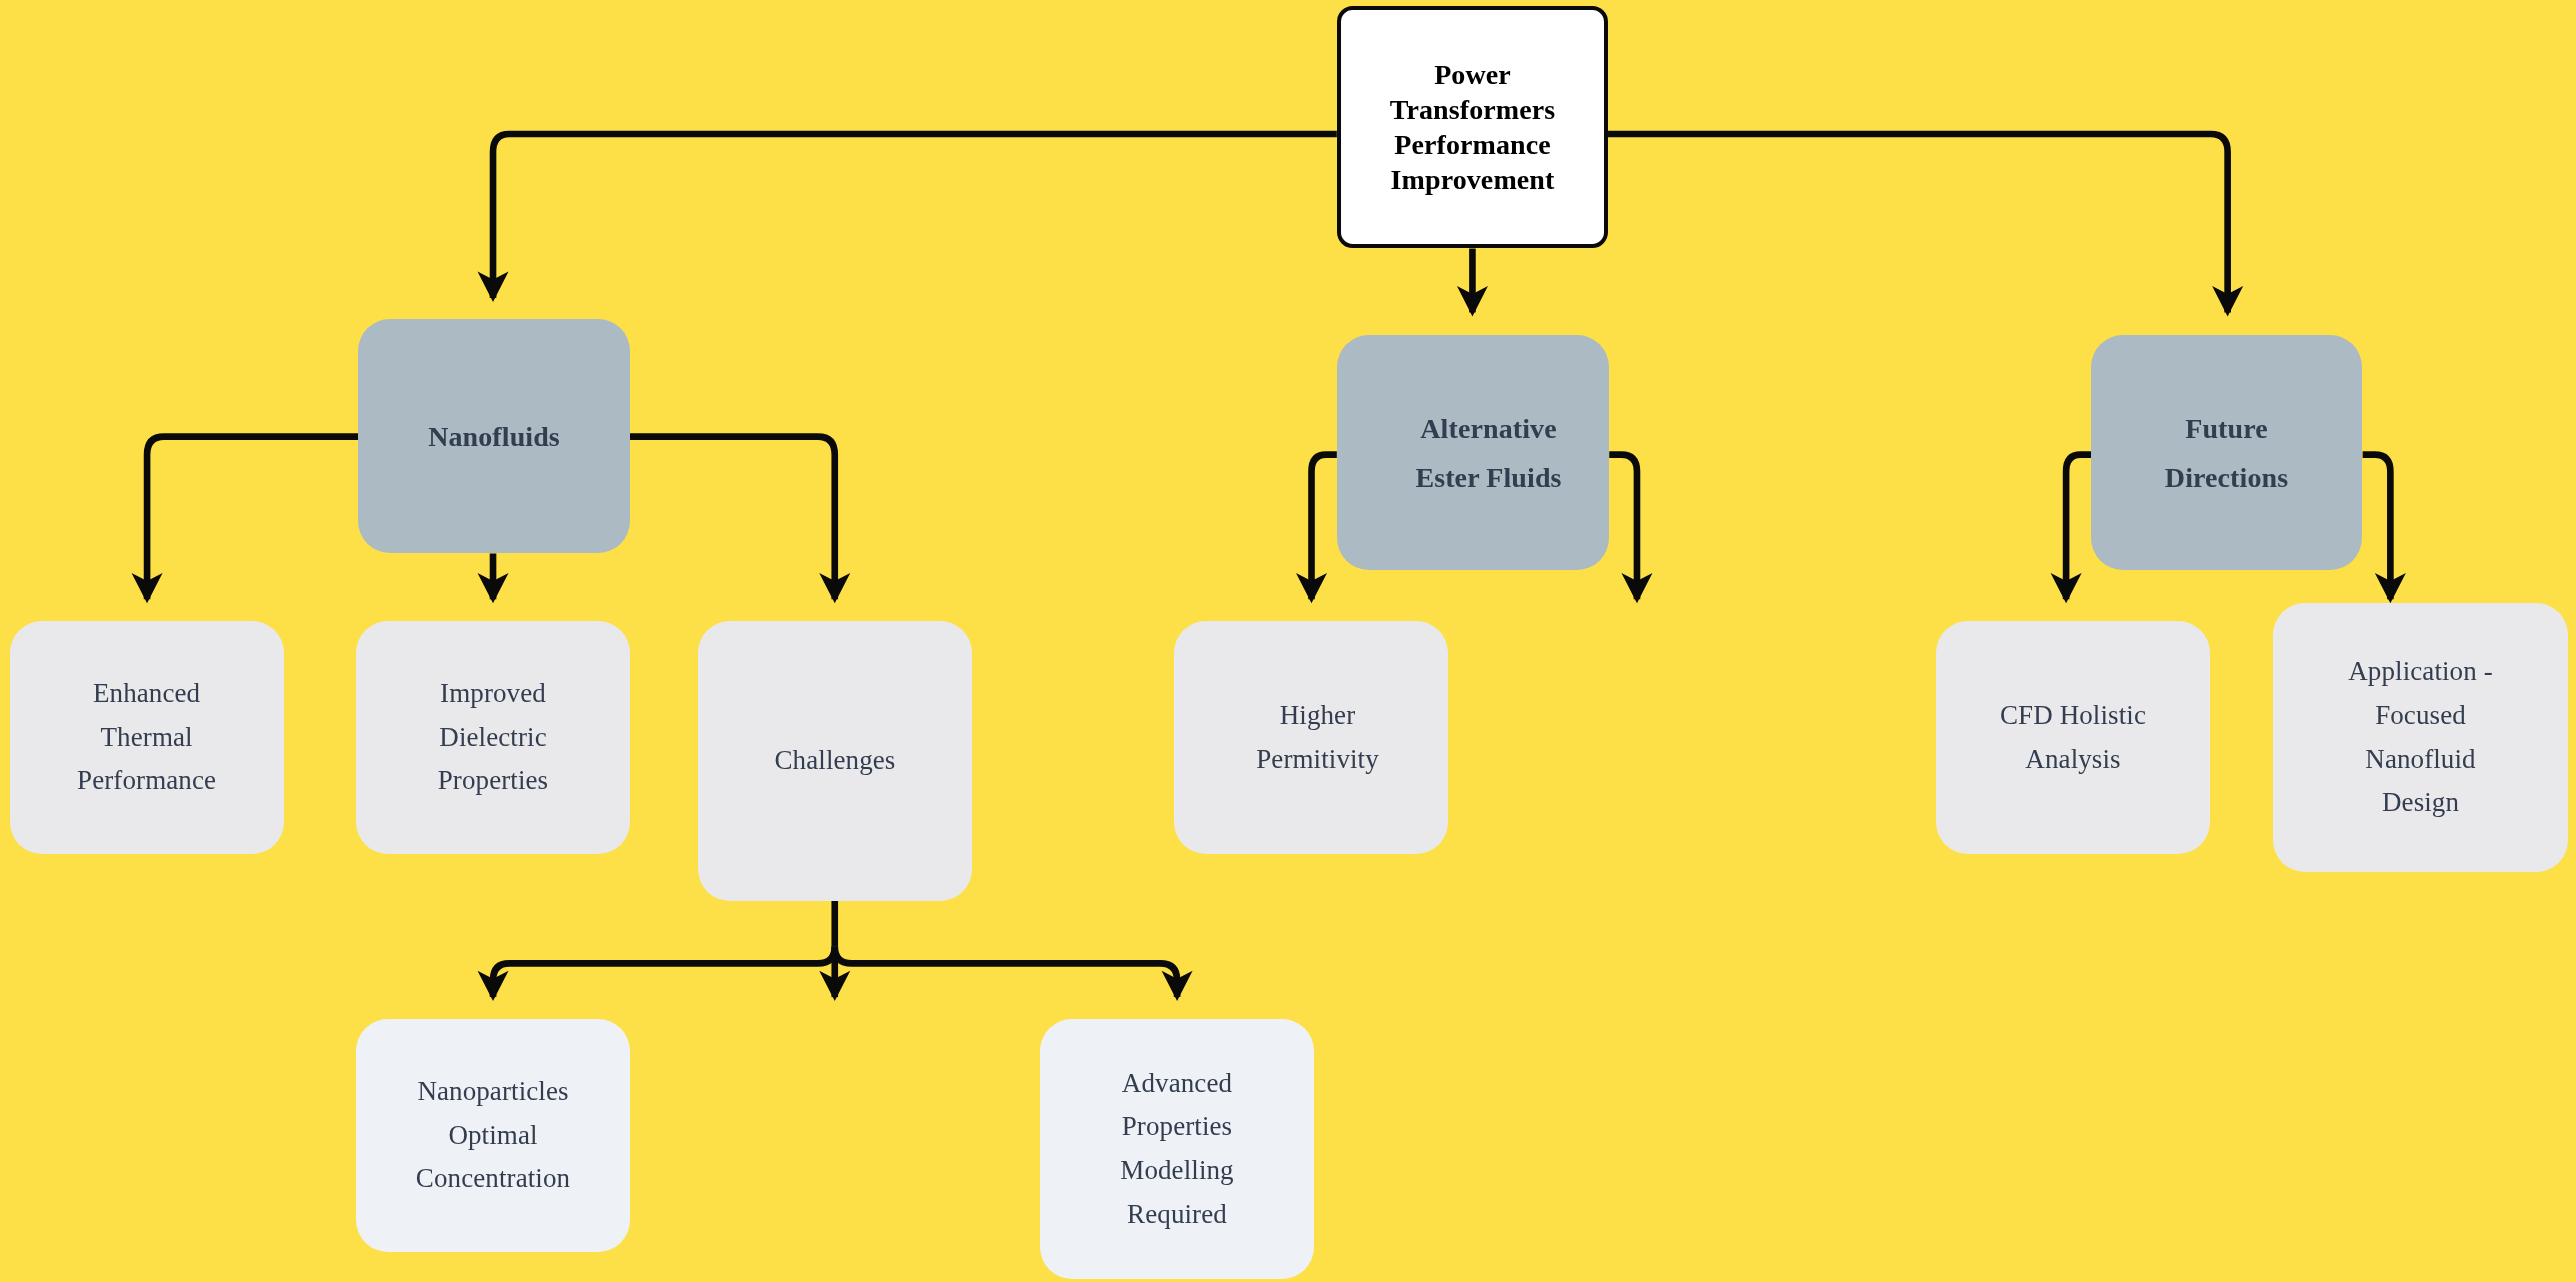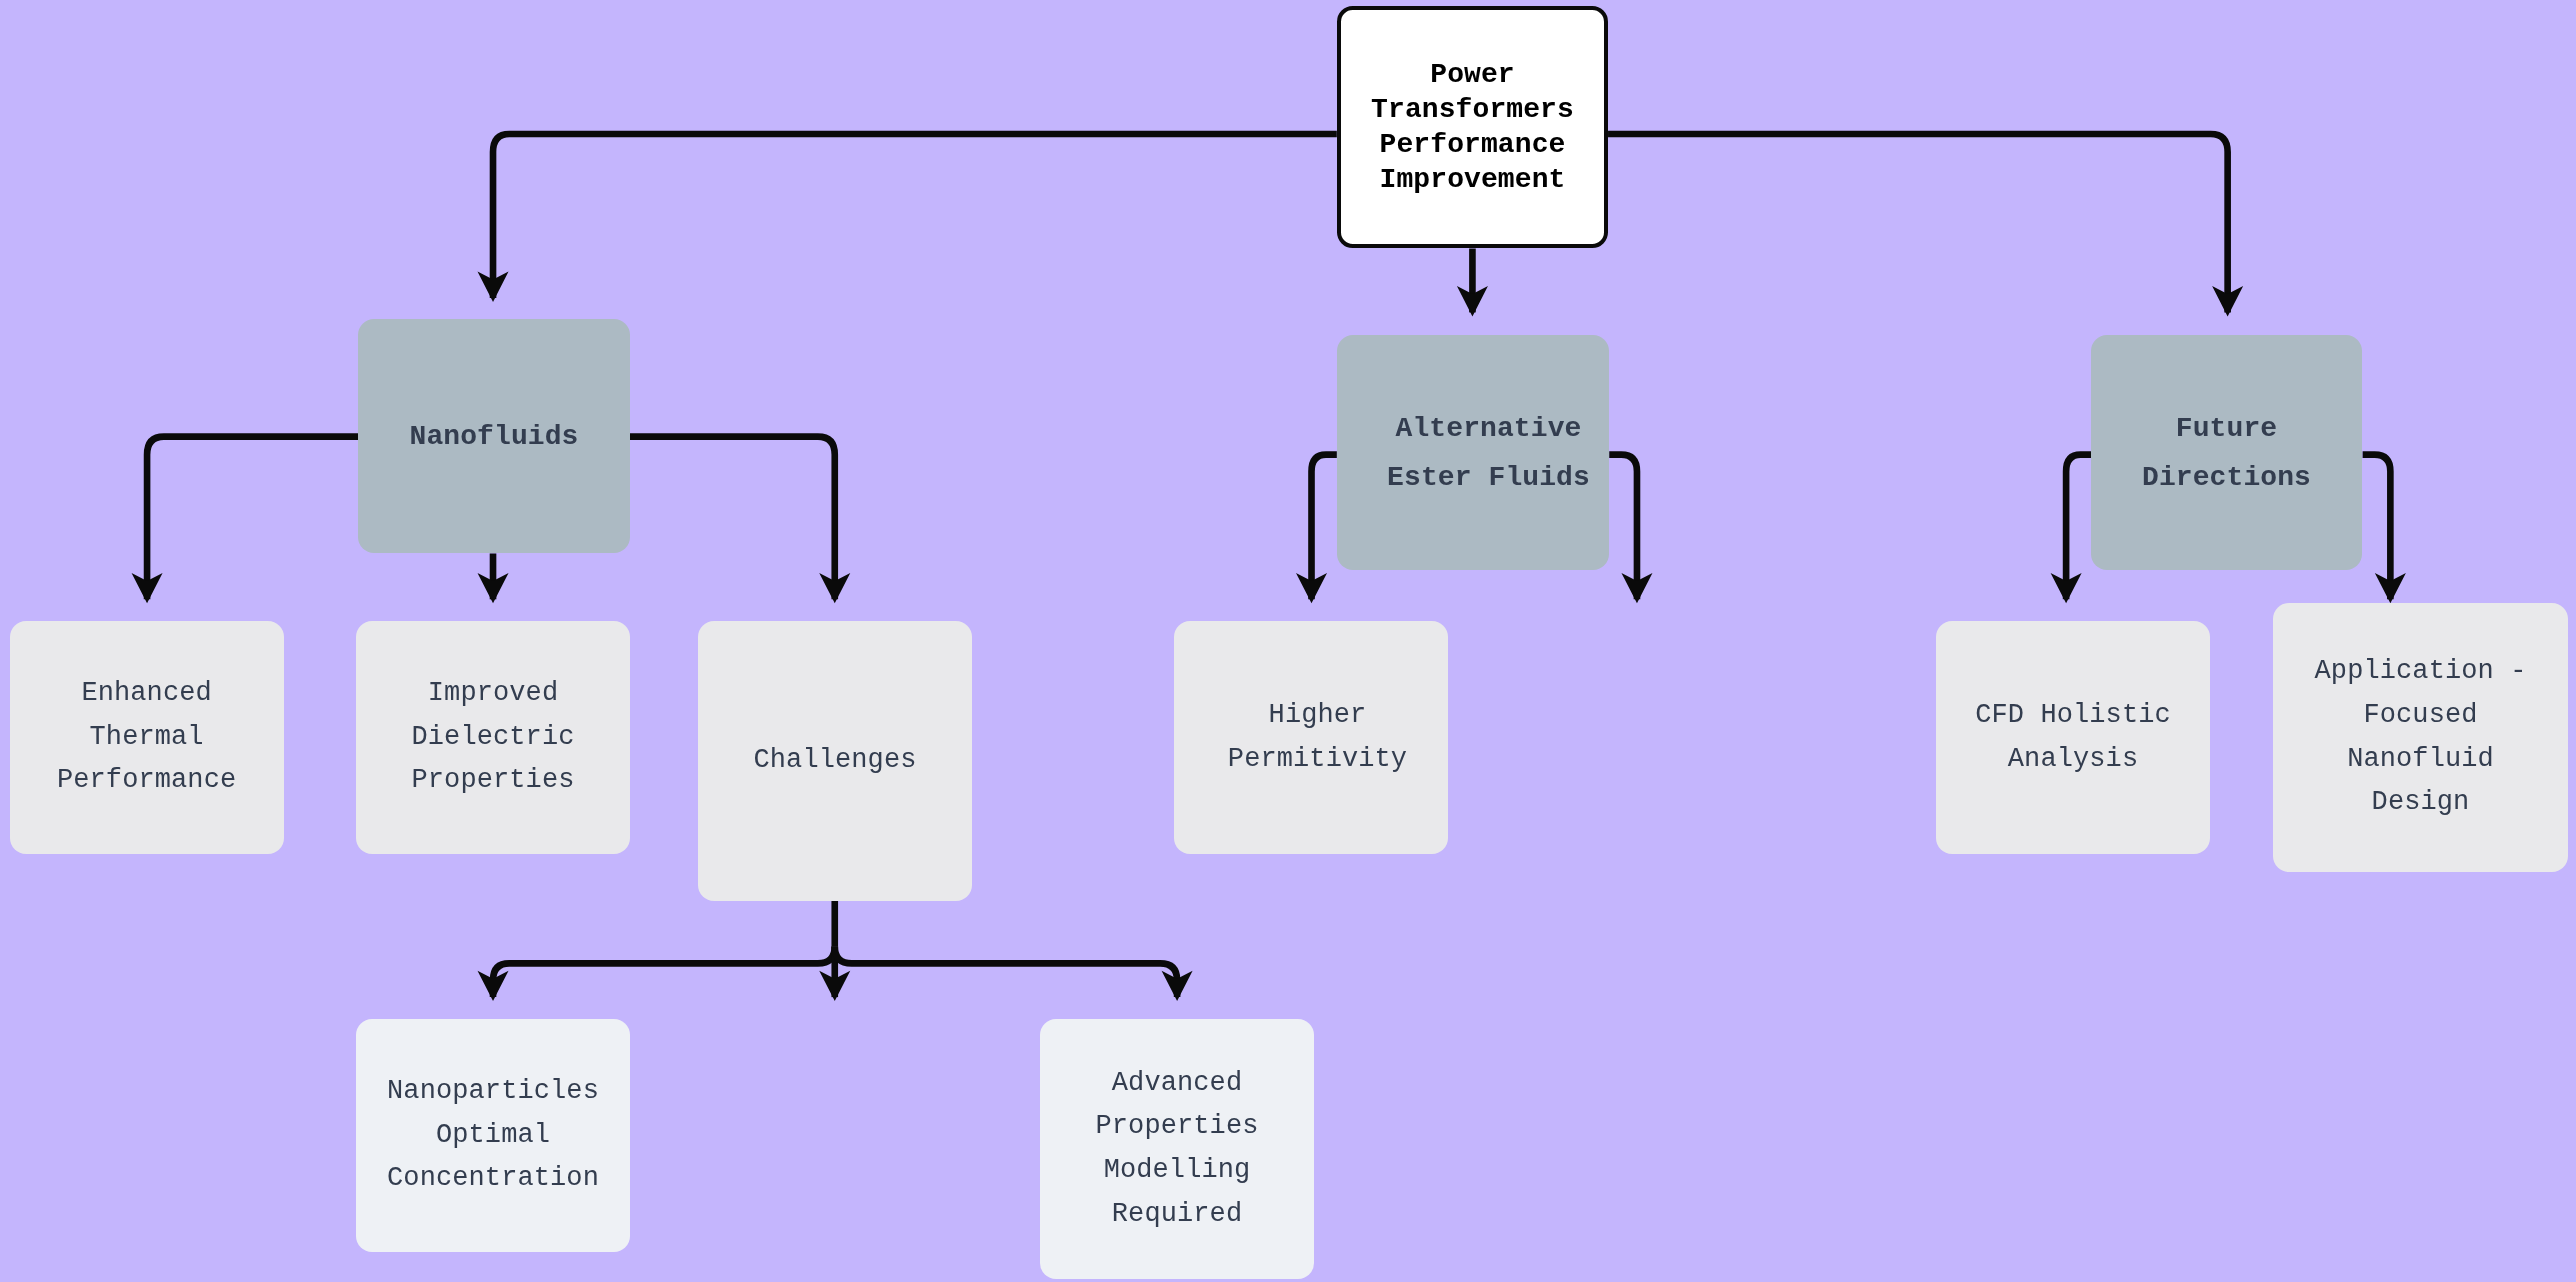--- a/index.html
+++ b/index.html
@@ -5,40 +5,40 @@
 <style>
   html, body {
     margin: 0;
     padding: 0;
     background: #ffffff;
   }
   #diagram-root {
     position: relative;
     width: 2576px;
     height: 1283px;
-    background: #c4b5fd;
+    background: #fde047;
     overflow: hidden;
-    font-family: Liberation Mono, monospace;
+    font-family: Liberation Serif, serif;
   }
   #edge-layer {
     position: absolute;
     left: 0;
     top: 0;
     width: 2576px;
     height: 1283px;
     pointer-events: none;
   }
   .node {
     position: absolute;
     box-sizing: border-box;
     display: flex;
     align-items: center;
     justify-content: center;
     text-align: center;
-    border-radius: 16px;
+    border-radius: 32px;
     color: #333d4f;
   }
   .node .node-label {
     display: block;
     width: 100%;
     white-space: pre-line;
     line-height: 1.62;
     letter-spacing: 0.1px;
   }
   

